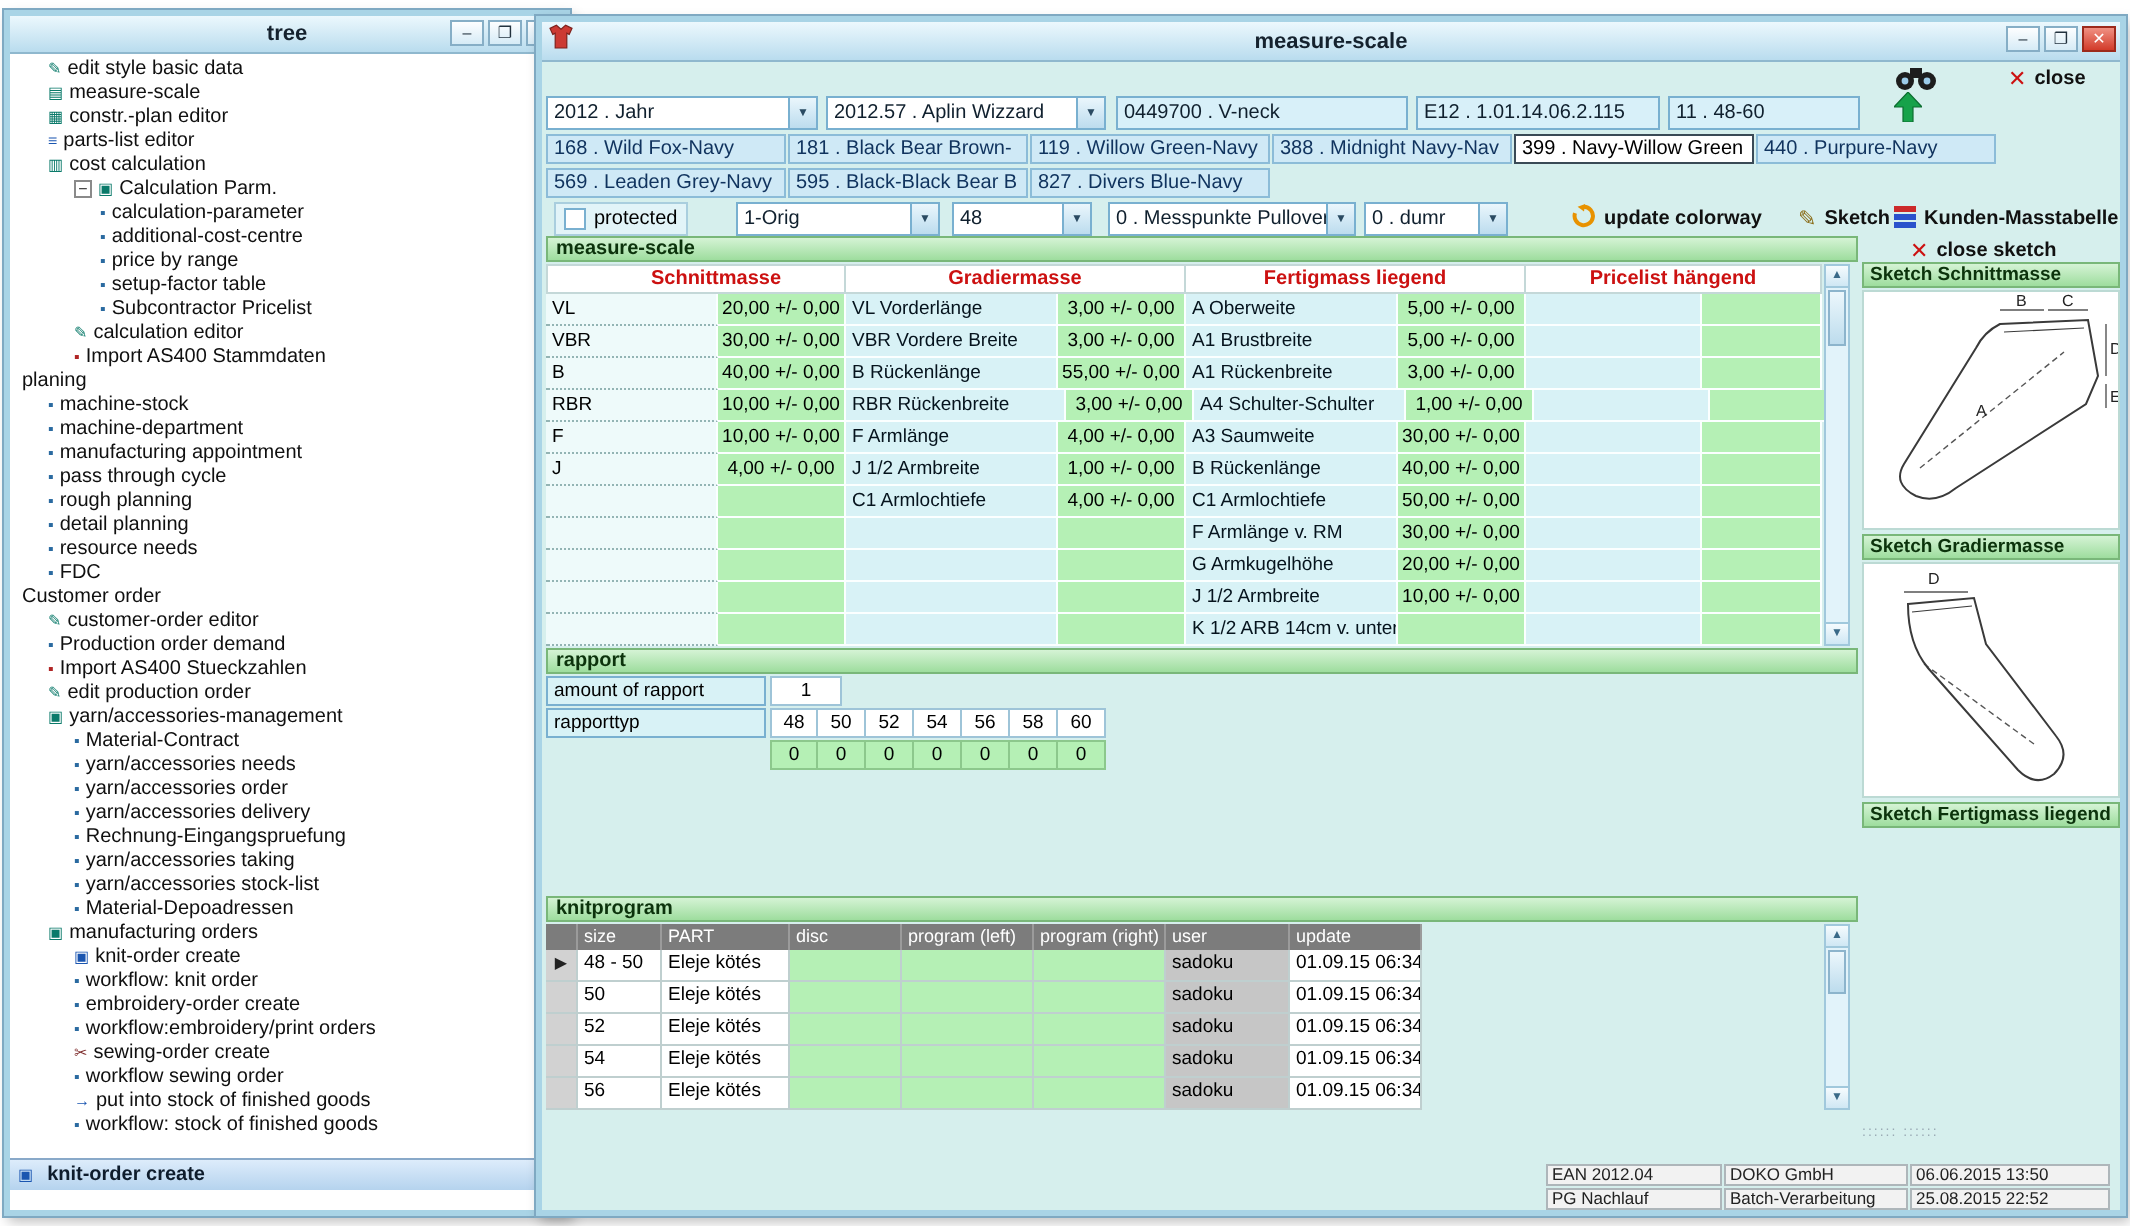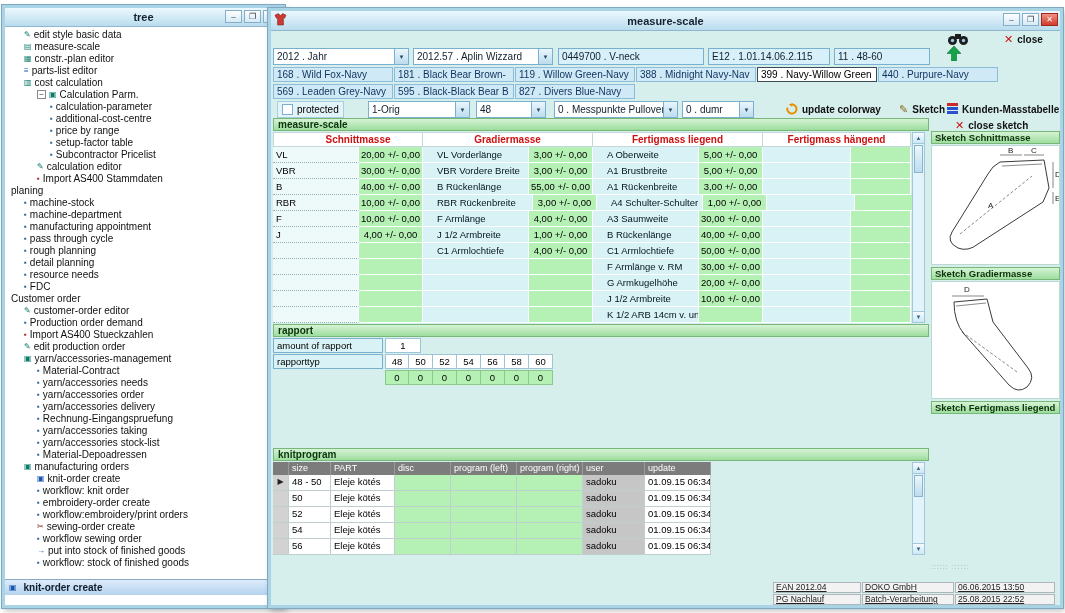--- a/index.html
+++ b/index.html
@@ -42,21 +42,21 @@
   .toolbtn { display:flex; align-items:center; gap:4px; height:17px; font-size:10px; font-weight:bold; color:#111; cursor:default; }
 
   .section-bar { height:13px; background:linear-gradient(#d5f3d5,#9edd9e); border:1px solid #79b779; font-size:10px; font-weight:bold; color:#0c330c; line-height:11px; padding:0 4px; }
 
   .mrow { display:flex; height:16px; }
   .mhdr-row { display:flex; height:15px; }
   .mhdr { background:#fff; border:1px solid #c4d8d8; border-left:none; color:#cc1111; font-weight:bold; font-size:10px; text-align:center; line-height:13px; }
   .mhdr:first-child { border-left:1px solid #c4d8d8; }
   .mcell { border-right:1px solid #fbffff; border-bottom:1px solid #fbffff; font-size:9.5px; line-height:15px; overflow:hidden; white-space:nowrap; }
   .mc-name { background:#eefafa; border-bottom:1px dotted #93b4b4; padding-left:3px; }
-  .mc-desc { background:#d8f2f6; padding-left:14px; color:#05131d; }
+  .mc-desc { background:#d8f2f6; padding-left:3px; color:#05131d; }
   .mc-val { background:#b5f0b5; text-align:center; }
 
   .rap-label { height:15px; border:1px solid #79b0d0; background:#d8f2f6; font-size:9.5px; line-height:13px; padding:0 3px; }
   .rap-cell { width:24px; height:15px; border:1px solid #9ec4d8; border-left:none; text-align:center; font-size:9.5px; line-height:13px; }
   .rap-cell:first-child { border-left:1px solid #9ec4d8; }
   .rap-cell.white { background:#fff; }
   .rap-cell.green { background:#b5f0b5; border-color:#8cc88c; }
   .rap-row { display:flex; }
 
   .khrow { display:flex; height:13px; }
@@ -70,21 +70,21 @@
 
   .vscroll { width:13px; background:#e2f3fa; border:1px solid #a0c8dc; }
   .sb-btn { height:11px; background:linear-gradient(#f5fbfe,#cfe7f4); border-bottom:1px solid #a0c8dc; font-size:6px; text-align:center; line-height:10px; color:#3a6a88; }
   .sb-btn.bottom { position:absolute; bottom:0; left:0; right:0; border-top:1px solid #a0c8dc; border-bottom:none; }
   .sb-thumb { position:absolute; left:1px; right:1px; top:12px; height:28px; background:linear-gradient(#ecf7fc,#bddced); border:1px solid #8cb4cc; }
 
   .sk-hdr { width:129px; height:13px; background:linear-gradient(#d5f3d5,#9edd9e); border:1px solid #79b779; font-size:9.5px; font-weight:bold; color:#0c330c; line-height:11px; padding:0 3px; white-space:nowrap; overflow:hidden; }
   .sk-box { width:129px; background:#fff; border:1px solid #bcdad4; }
 
   .stat-grid { display:grid; grid-template-columns:88px 92px 100px; grid-auto-rows:11px; gap:1px; }
-  .stat-cell { background:#f2f2f2; border:1px solid #aeb6ba; font-size:8.5px; line-height:9px; padding:0 2px; color:#222; overflow:hidden; white-space:nowrap;text-decoration:underline; }
+  .stat-cell { background:#f2f2f2; border:1px solid #aeb6ba; font-size:8.5px; line-height:9px; padding:0 2px; color:#222; overflow:hidden; white-space:nowrap; }
 
   .red-x { color:#cc1111; font-weight:bold; font-size:11px; }
   .dots-dec { color:#9aaab4; font-size:7px; letter-spacing:1px; }
 </style>
 </head>
 <body>
 
 <div id="stage">
 
   <div class="window" id="tree-win">
@@ -399,21 +399,21 @@
       <div class="toolbtn" style="left:684px; top:86px;">
         <span class="red-x">✕</span>
         <span>close sketch</span>
       </div>
 
       <div style="left:2px; top:101px;">
         <div class="mhdr-row" id="measure-header">
             <div class="mhdr" style="width: 150px; padding-left: 20px;">Schnittmasse</div>
             <div class="mhdr" style="width: 170px;">Gradiermasse</div>
             <div class="mhdr" style="width: 170px;">Fertigmass liegend</div>
-            <div class="mhdr" style="width: 148px;">Fertigmass hängend</div>
+            <div class="mhdr" style="width: 148px;">Pricelist hängend</div>
           </div>
         <div id="measure-rows">
             <div class="mrow">
               <div class="mcell mc-name" style="width: 86px;">VL</div>
               <div class="mcell mc-val" style="width: 64px;">20,00 +/- 0,00</div>
               <div class="mcell mc-desc" style="width: 106px;">VL Vorderlänge</div>
               <div class="mcell mc-val" style="width: 64px;">3,00 +/- 0,00</div>
               <div class="mcell mc-desc" style="width: 106px;">A Oberweite</div>
               <div class="mcell mc-val" style="width: 64px;">5,00 +/- 0,00</div>
               <div class="mcell mc-desc" style="width: 88px;"></div>

